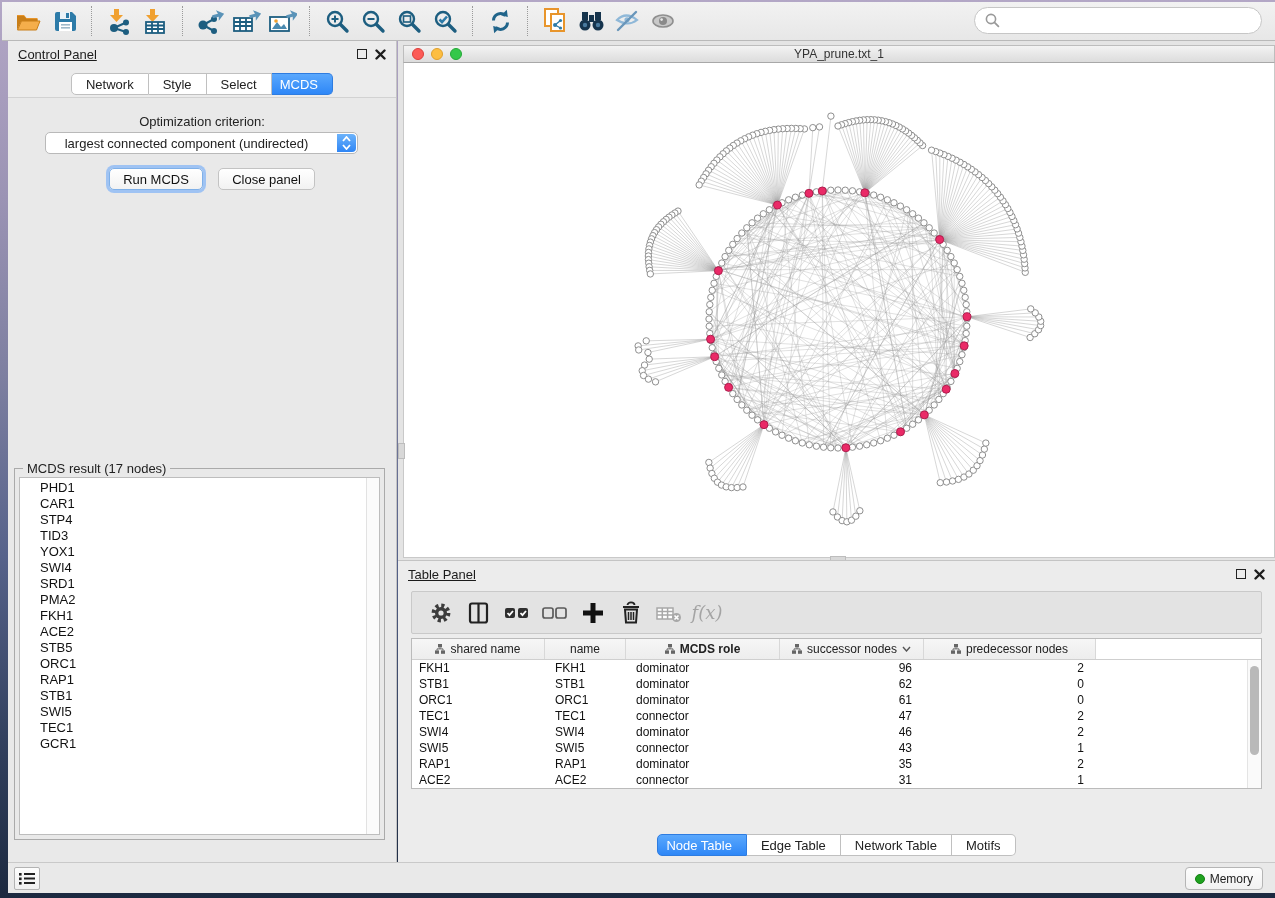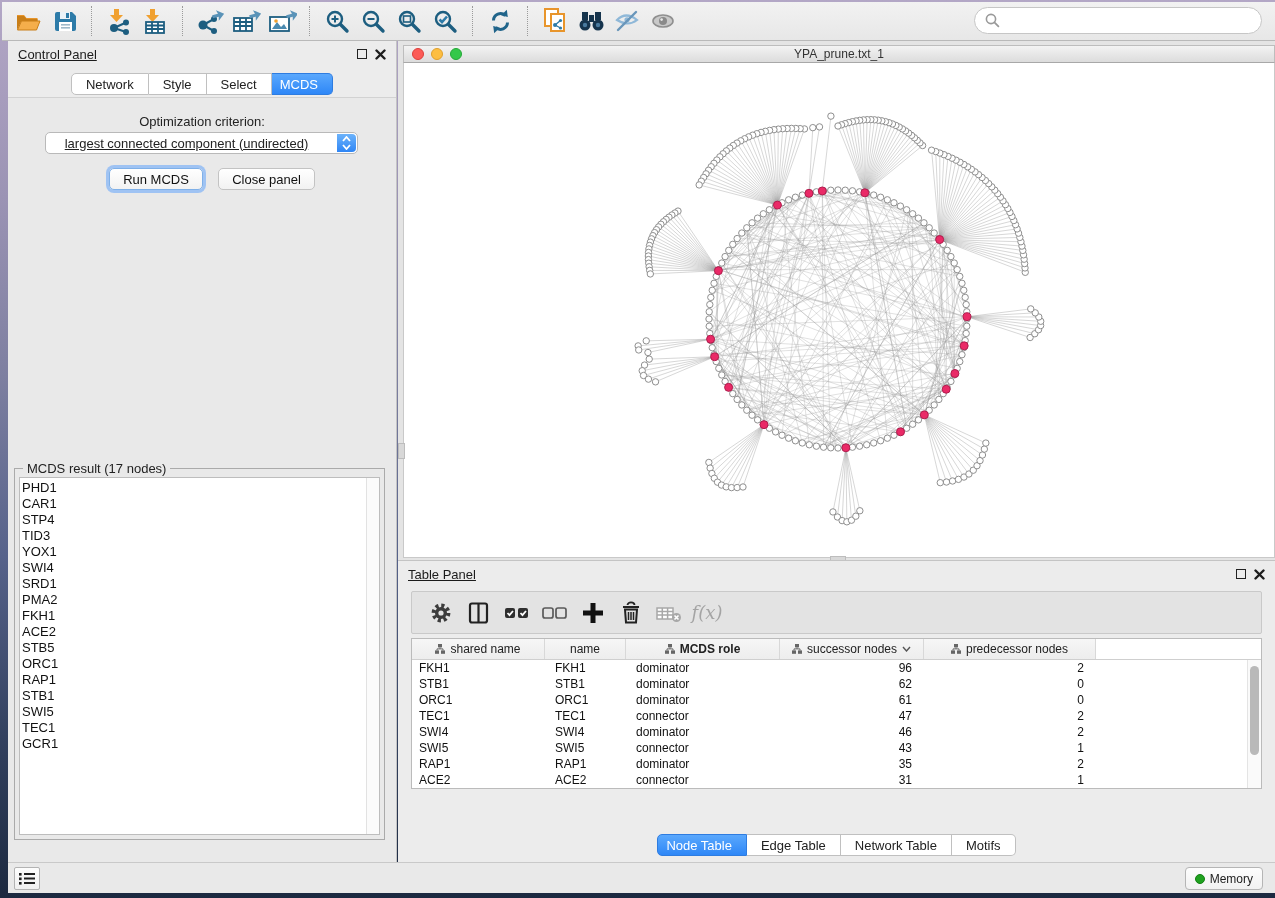--- a/index.html
+++ b/index.html
@@ -25,31 +25,31 @@
   .tabs-row { display:flex; justify-content:center; margin-top:6px; }
   .seg-tab { height:22px; padding:0 14px; background:#fff; border:1px solid #c0c0c0; border-left:none;
     display:flex; align-items:center; font-size:13px; color:#222; }
   .seg-tab:first-child { border-left:1px solid #c0c0c0; border-radius:5px 0 0 5px; }
   .seg-tab:last-child { border-radius:0 5px 5px 0; }
   .seg-tab.sel { background:linear-gradient(#5aa8fd,#2e87f7); border-color:#2e7ce0; color:#fff;padding-left:8px; }
   .cp-content { position:absolute; left:0; right:0; top:56px; bottom:0; background:#e9e9e9; border-top:1px solid #d2d2d2; }
   .opt-label { text-align:center; margin-top:16px; font-size:13px; }
   .mac-select { position:absolute; left:37px; top:34px; width:313px; height:22px; background:#fff;
     border:1px solid #b9b9b9; border-radius:5px; display:flex; align-items:center; }
-  .mac-select .val { flex:1; text-align:center; font-size:13px; padding-right:30px;text-decoration:underline; }
+  .mac-select .val { flex:1; text-align:center; font-size:13px; padding-right:30px; }
   .mac-stepper { position:absolute; right:1px; top:1px; bottom:1px; width:19px; border-radius:0 4px 4px 0;
     background:linear-gradient(#6cb3fb,#2f86f5); display:flex; flex-direction:column; align-items:center; justify-content:center; gap:2px; }
   .btn { height:22px; background:linear-gradient(#ffffff,#f2f2f2); border:1px solid #c3c3c3; border-radius:5px;
     font-size:13px; padding:0 13px; color:#111; display:inline-flex; align-items:center; }
   .btn.focus { box-shadow:0 0 0 3px rgba(110,170,250,.6); border-color:#7fb0e8; }
   .groupbox { position:absolute; left:6px; right:11px; top:370px; bottom:22px; border:1px solid #aaa; }
   .groupbox legend-t { position:absolute; top:-8px; left:8px; background:#e9e9e9; padding:0 4px; font-size:13px; display:block; }
   .listbox { position:absolute; left:4px; right:4px; top:8px; bottom:4px; background:#fff; border:1px solid #bdbdbd; overflow:hidden; }
   .listbox .items { position:absolute; left:0; top:2px; right:14px; }
-  .list-item { font-size:13px; line-height:16px; padding-left:2px; color:#111; }
+  .list-item { font-size:13px; line-height:16px; padding-left:20px; color:#111; }
   .list-scroll { position:absolute; right:0; top:0; bottom:0; width:13px; background:#fbfbfb; border-left:1px solid #e2e2e2; }
   
   .net-region { left:398px; top:41px; right:0; height:519px; background:#e4e4e4; }
   .net-titlebar { position:absolute; left:5px; right:0; top:4px; height:18px;
     background:linear-gradient(#f3f3f3,#dcdcdc); border:1px solid #bdbdbd; border-bottom-color:#a8a8a8;
     display:flex; align-items:center; padding:0 8px; }
   .traffic { display:flex; gap:7px; }
   .light { width:12px; height:12px; border-radius:50%; }
   .net-title { position:absolute; left:0; right:0; text-align:center; font-size:12px; color:#333; }
   .net-canvas { position:absolute; left:5px; right:0; top:22px; bottom:2px; background:#fff; border:1px solid #c9c9c9; border-top:none; }

